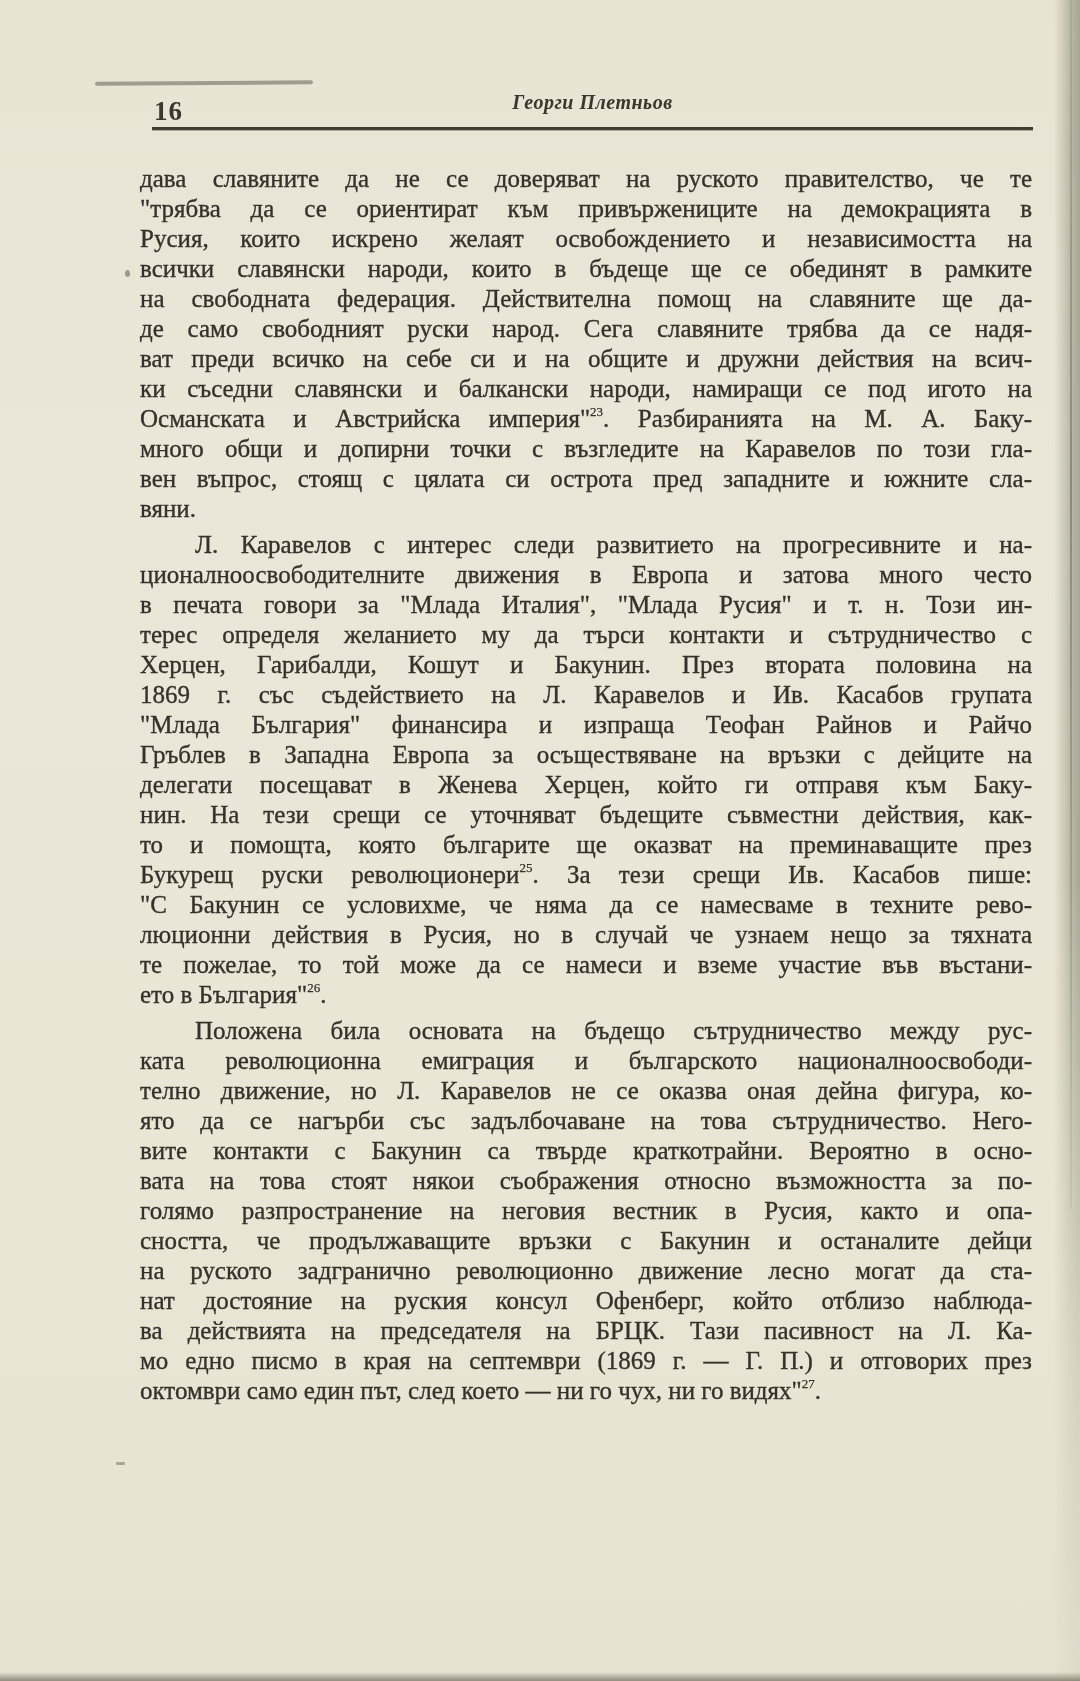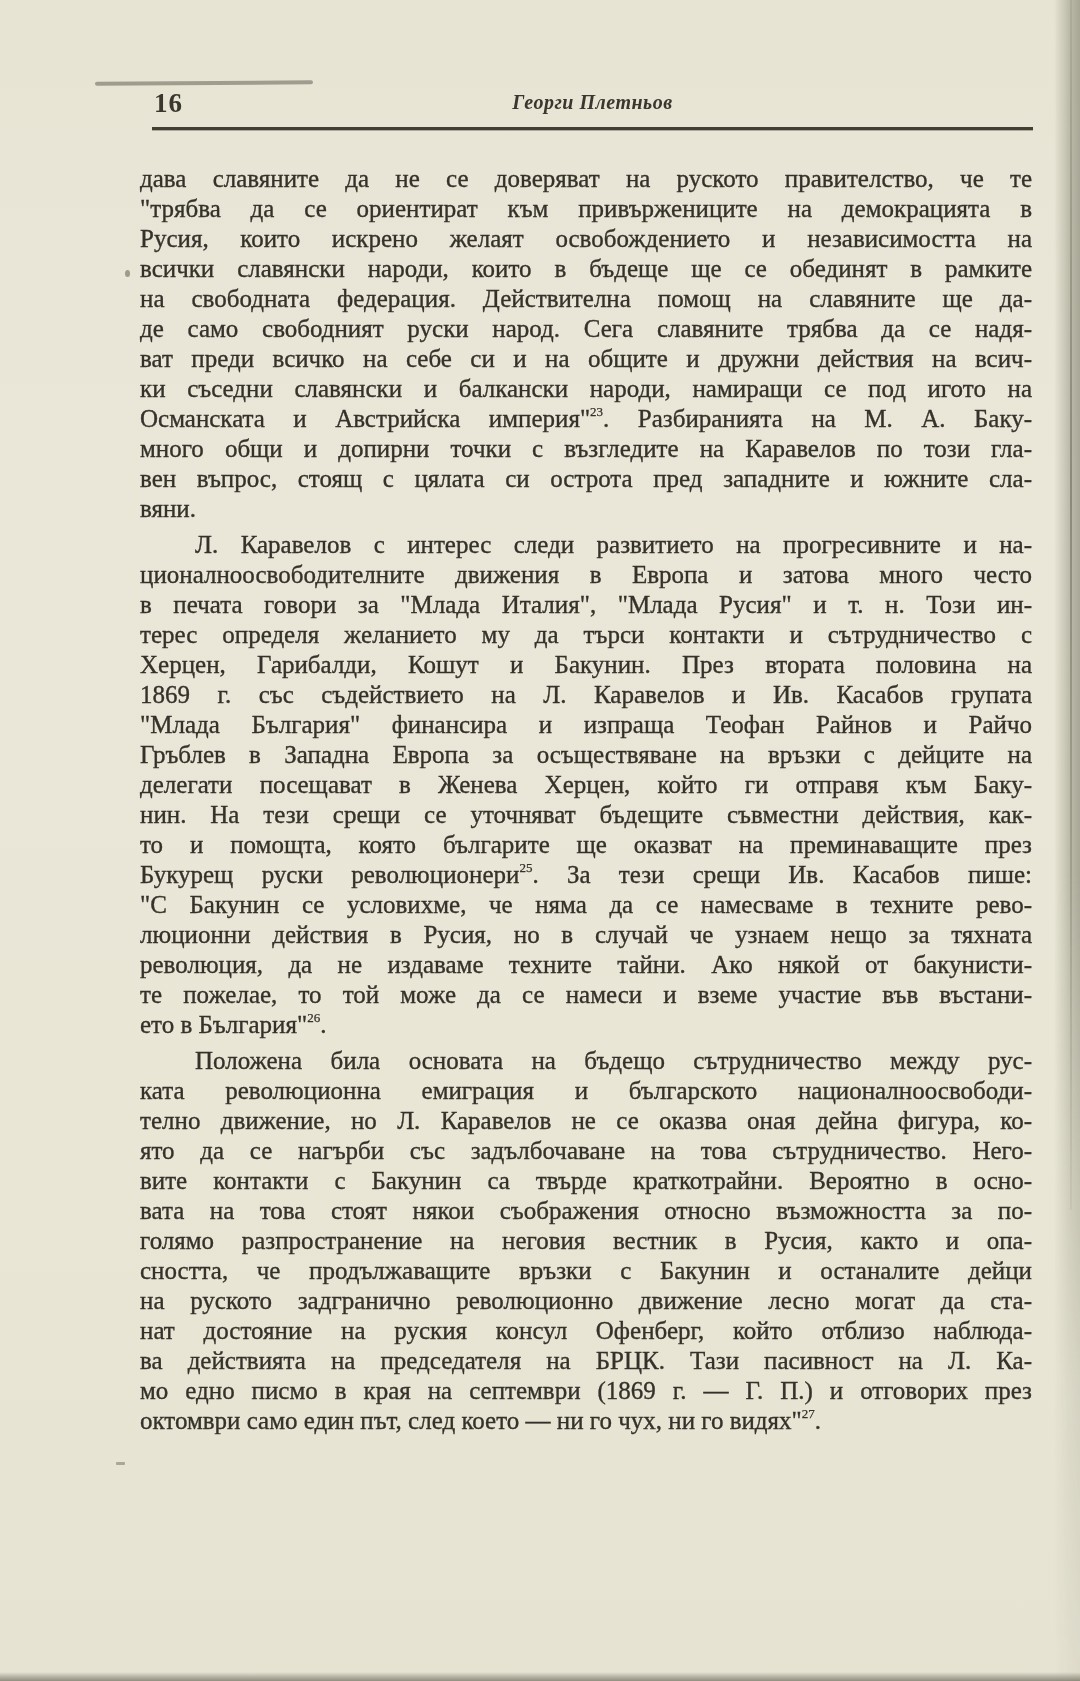--- a/index.html
+++ b/index.html
@@ -37,21 +37,21 @@
     position:absolute; left:125px; top:270px; width:5px; height:7px;
     background:#5f5d50; border-radius:50%; opacity:.55;
   }
   .mark-dash {
     position:absolute; left:116px; top:1462px; width:9px; height:3px;
     background:#6b695a; opacity:.5; border-radius:1px;
   }
   
   .page-header { position:absolute; left:152px; top:88px; width:881px; height:34px; color:#3a382e; }
   .page-number {
-    position:absolute; left:2px; top:0;
+    position:absolute; left:2px; top:8px;
     font-size:27px; font-weight:bold; letter-spacing:1px;text-align:center;
   }
   .running-title {
     position:absolute; left:0; right:0; top:3px; text-align:center;
     font-size:20px; font-weight:bold; letter-spacing:0.5px;font-style:italic;
   }
   .header-rule {
     position:absolute; left:152px; top:127px; width:881px; height:3px;
     background:#413f34;
     box-shadow: 0 1px 0 rgba(65,63,52,0.35);
@@ -108,21 +108,20 @@
         <div class="line">Херцен, Гарибалди, Кошут и Бакунин. През втората половина на</div>
         <div class="line">1869 г. със съдействието на Л. Каравелов и Ив. Касабов групата</div>
         <div class="line">"Млада България" финансира и изпраща Теофан Райнов и Райчо</div>
         <div class="line">Гръблев в Западна Европа за осъществяване на връзки с дейците на</div>
         <div class="line">делегати посещават в Женева Херцен, който ги отправя към Баку-</div>
         <div class="line">нин. На тези срещи се уточняват бъдещите съвместни действия, как-</div>
         <div class="line">то и помощта, която българите ще оказват на преминаващите през</div>
         <div class="line">Букурещ руски революционери<sup>25</sup>. За тези срещи Ив. Касабов пише:</div>
         <div class="line">"С Бакунин се условихме, че няма да се намесваме в техните рево-</div>
         <div class="line">люционни действия в Русия, но в случай че узнаем нещо за тяхната</div>
-        <div class="line">революция, да не издаваме техните тайни. Ако някой от бакунисти-</div>
         <div class="line">те пожелае, то той може да се намеси и вземе участие във въстани-</div>
         <div class="line last">ето в България"<sup>26</sup>.</div>
       </div>
       <div class="para indent">
         <div class="line">Положена била основата на бъдещо сътрудничество между рус-</div>
         <div class="line">ката революционна емиграция и българското националноосвободи-</div>
         <div class="line">телно движение, но Л. Каравелов не се оказва оная дейна фигура, ко-</div>
         <div class="line">ято да се нагърби със задълбочаване на това сътрудничество. Него-</div>
         <div class="line">вите контакти с Бакунин са твърде краткотрайни. Вероятно в осно-</div>
         <div class="line">вата на това стоят някои съображения относно възможността за по-</div>

